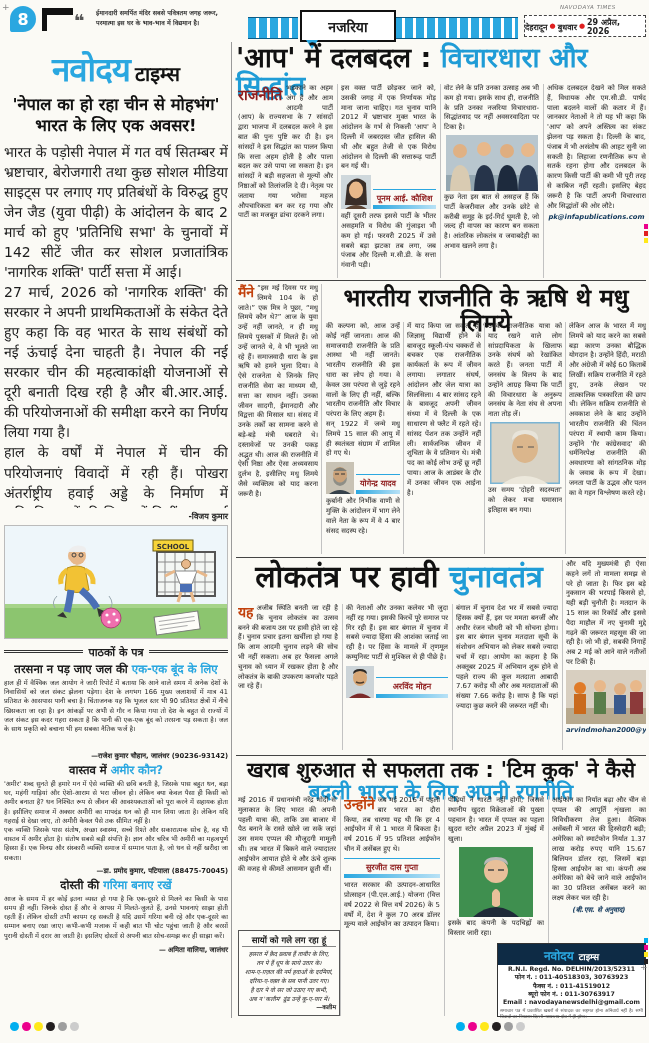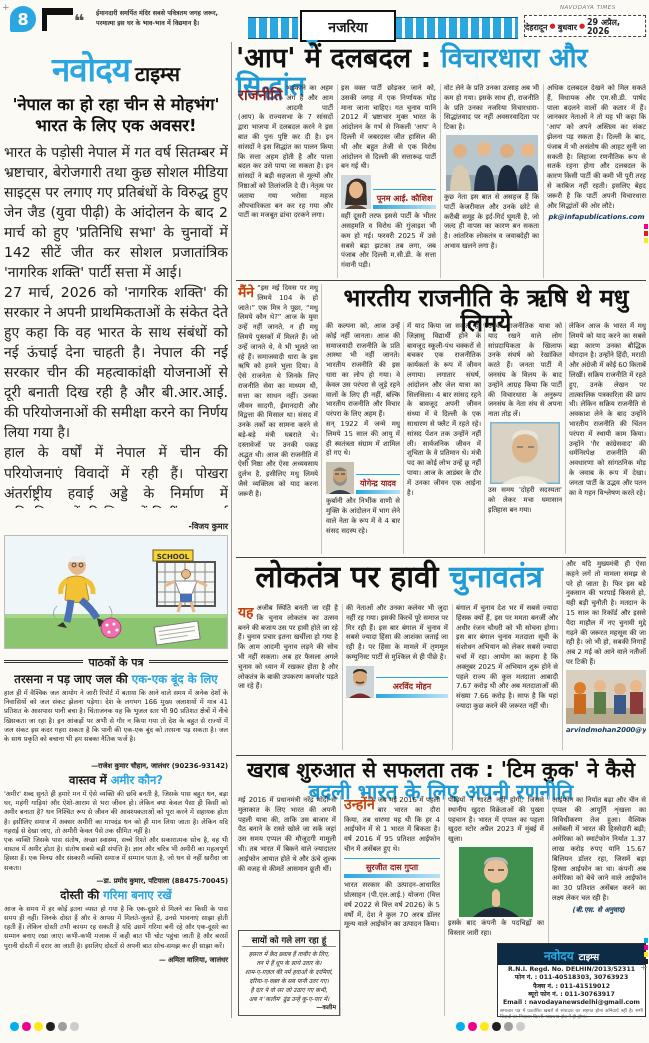--- a/index.html
+++ b/index.html
@@ -17,21 +17,21 @@
   .datebox{position:absolute;left:524px;top:15px;width:120px;height:20px;border:1px dashed #444;background:#fff;display:flex;align-items:center;justify-content:center;gap:2px;font-size:8px;font-weight:bold;color:#222;}
   .rdot{color:#e02020;font-size:7px;}
   
   .leftcol{position:absolute;left:4px;top:42px;width:224px;}
   .vrule{position:absolute;left:231px;top:42px;width:1px;height:976px;background:#9a9a9a;}
   .masthead{text-align:center;margin-top:4px;}
   .masthead .b1{color:#2aa7e0;font-size:33px;font-weight:bold;letter-spacing:-1px;}
   .masthead .b2{color:#111;font-size:20px;font-weight:bold;}
   .ed-hl{text-align:center;font-weight:bold;font-size:16.5px;line-height:1.25;margin-top:4px;color:#111;}
   .ed-body{margin-top:6px;font-size:14px;line-height:1.43;text-align:justify;white-space:pre-line;color:#1c1c1c;height:366px;overflow:hidden;}
-  .ed-sign{text-align:right;font-weight:bold;font-size:8px;margin-top:12px;}
+  .ed-sign{text-align:right;font-weight:bold;font-size:8px;margin-top:2px;}
   .cartoon{margin-top:4px;border:1px solid #bbb;display:block;}
   .letters-hd{display:flex;align-items:center;gap:5px;margin-top:5px;}
   .letters-hd .ln{flex:1;border-top:3px double #333;}
   .letters-hd .tx{font-weight:bold;font-size:11px;}
   .lt-title{text-align:center;font-weight:bold;font-size:11.5px;margin-top:4px;line-height:1.2;}
   .lt-title .blue{color:#2aa7e0;}
   .lt-body{font-size:6.6px;line-height:1.4;text-align:justify;white-space:pre-line;margin-top:2px;overflow:hidden;}
   .lt-sign{text-align:right;font-weight:bold;font-size:6.8px;}
   
   .hrule{position:absolute;left:236px;width:410px;height:1px;background:#444;}

